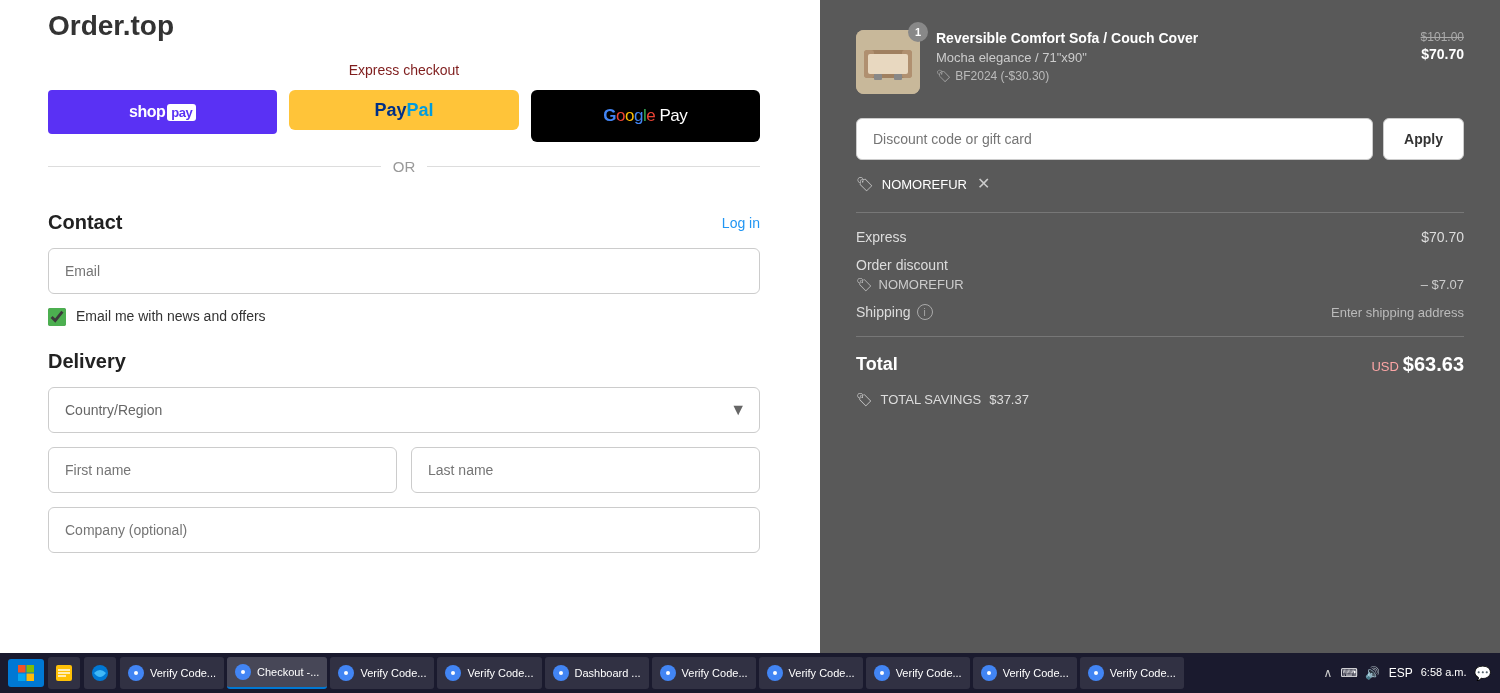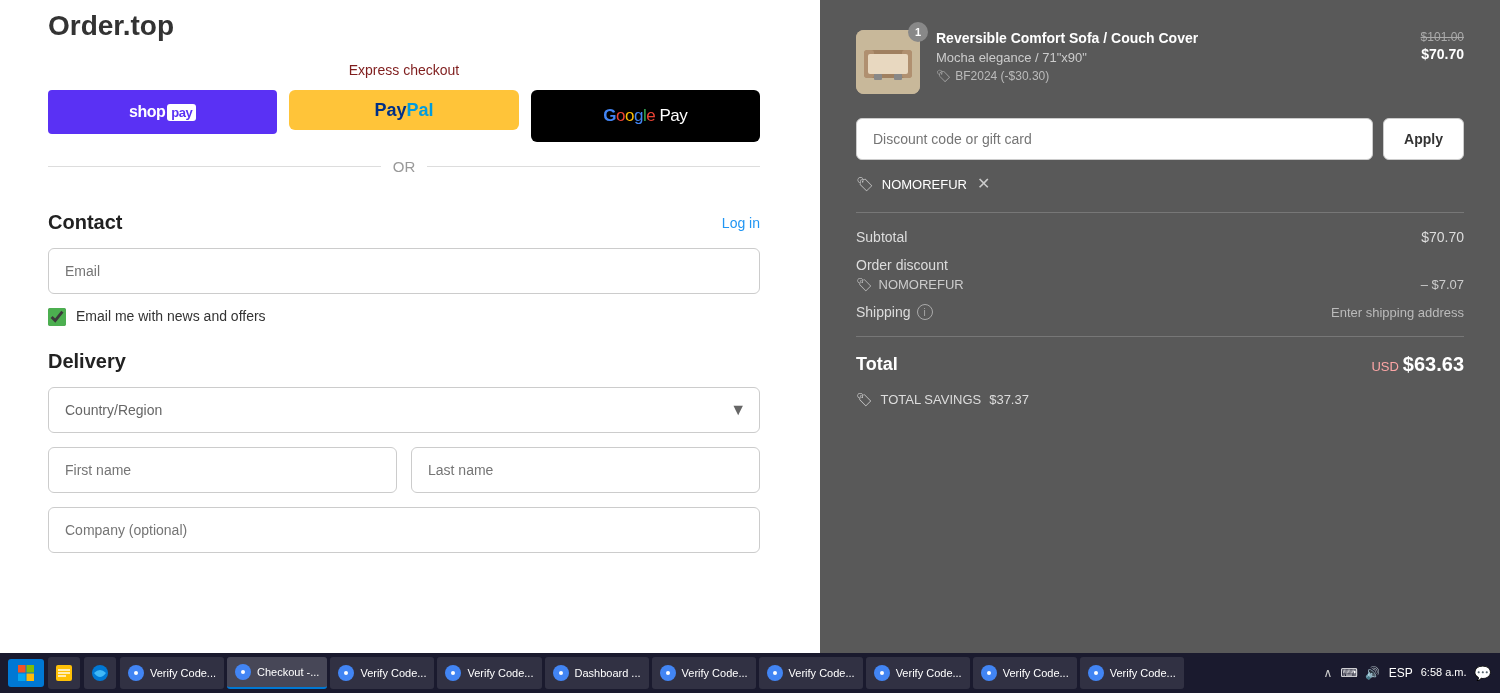--- a/index.html
+++ b/index.html
@@ -674,21 +674,21 @@
 
   <div class="applied-code">
     <span class="tag-icon">🏷</span>
     <span>NOMOREFUR</span>
     <span class="remove-code">✕</span>
   </div>
 
   <div class="summary-divider"></div>
 
   <div class="summary-row">
-    <span class="label">Subtotal</span>
+    <span class="label">Express</span>
     <span class="value">$70.70</span>
   </div>
 
   <div class="order-discount-section">
     <div class="order-discount-label">Order discount</div>
     <div class="order-discount-code-row">
       <span>🏷</span>
       <span>NOMOREFUR</span>
       <span style="flex:1"></span>
       <span>– $7.07</span>

